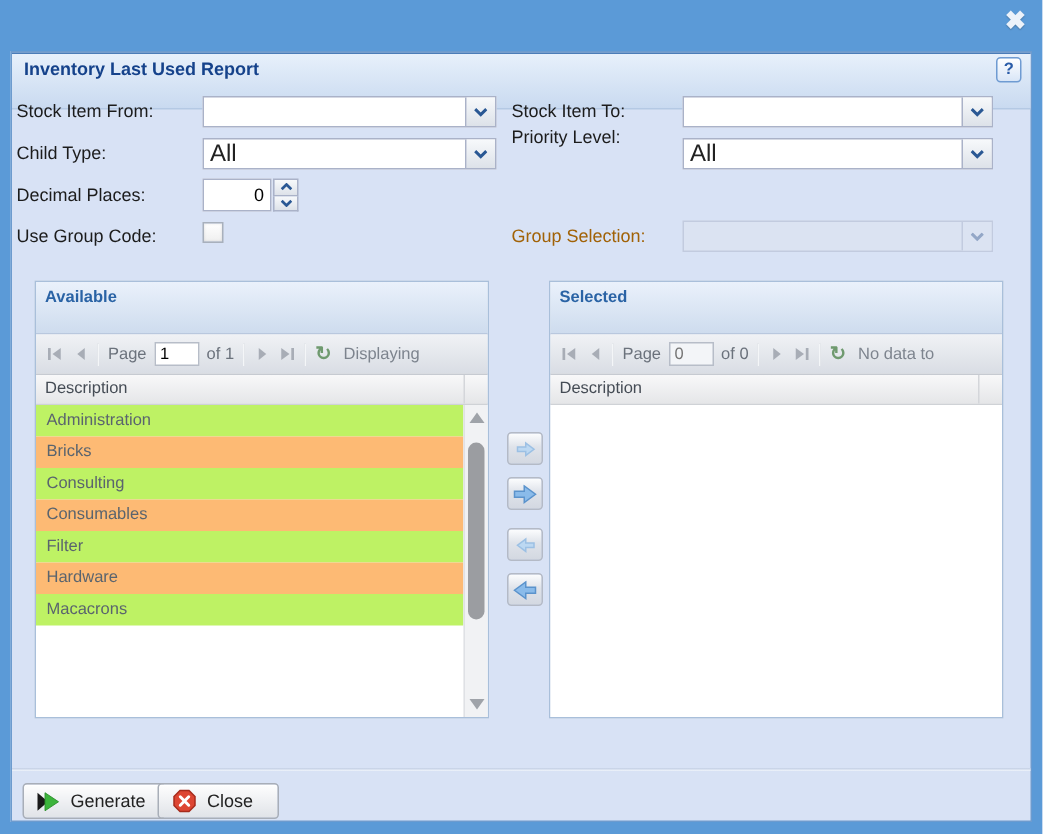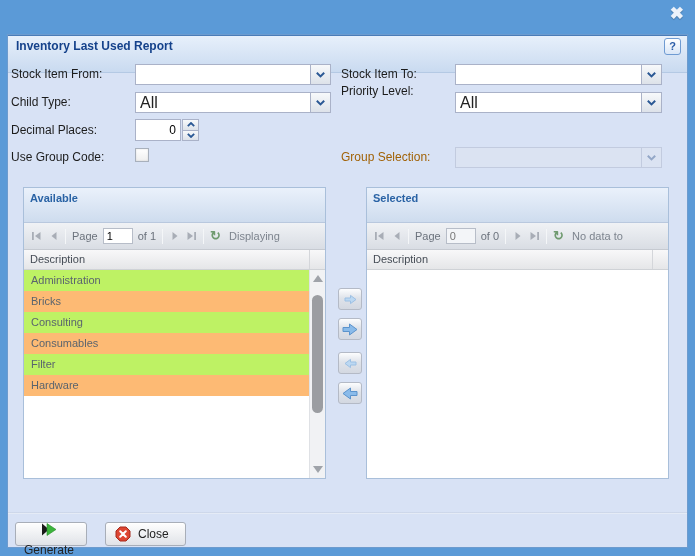--- a/index.html
+++ b/index.html
@@ -213,20 +213,21 @@
         <span class="colheader-end"></span>
       </div>
       <div class="grid-list">
         <div class="grid-rows with-scroll">
             <div class="grid-row plain">Administration</div>
             <div class="grid-row stripe">Bricks</div>
             <div class="grid-row plain">Consulting</div>
             <div class="grid-row stripe">Consumables</div>
             <div class="grid-row plain">Filter</div>
             <div class="grid-row stripe">Hardware</div>
+            <div class="grid-row plain">Macacrons</div>
           </div>
         <div class="scrollbar">
           <span class="sb-up"></span>
           <span class="sb-thumb"></span>
           <span class="sb-down"></span>
         </div>
       </div>
     </div>
 
     <div class="xfer-btn" style="top:253px;">
@@ -289,21 +290,21 @@
       <div class="colheader">
         <span class="colheader-text">Description</span>
         <span class="colheader-end"></span>
       </div>
       <div class="grid-list">
         <div class="grid-rows"></div>
       </div>
     </div>
 
     <div class="footer-sep"></div>
-    <div class="btn" style="left:7px;flex-direction:column;">
+    <div class="btn" style="left:7px;">
       <span style="display:flex;">
         <svg width="16" height="13" viewBox="0 0 16 13">
             <path d="M1 0.5 L8 6.5 L1 12.5 Z" fill="#1a1a1a"></path>
             <path d="M6 0.5 L15 6.5 L6 12.5 Z" fill="#3cb43c" stroke="#2a8f2a" stroke-width="0.6"></path>
           </svg>
       </span>
       <span>Generate</span>
     </div>
     <div class="btn" style="left:97px; padding:0 16px 0 9px;">
       <span style="display:flex;">

